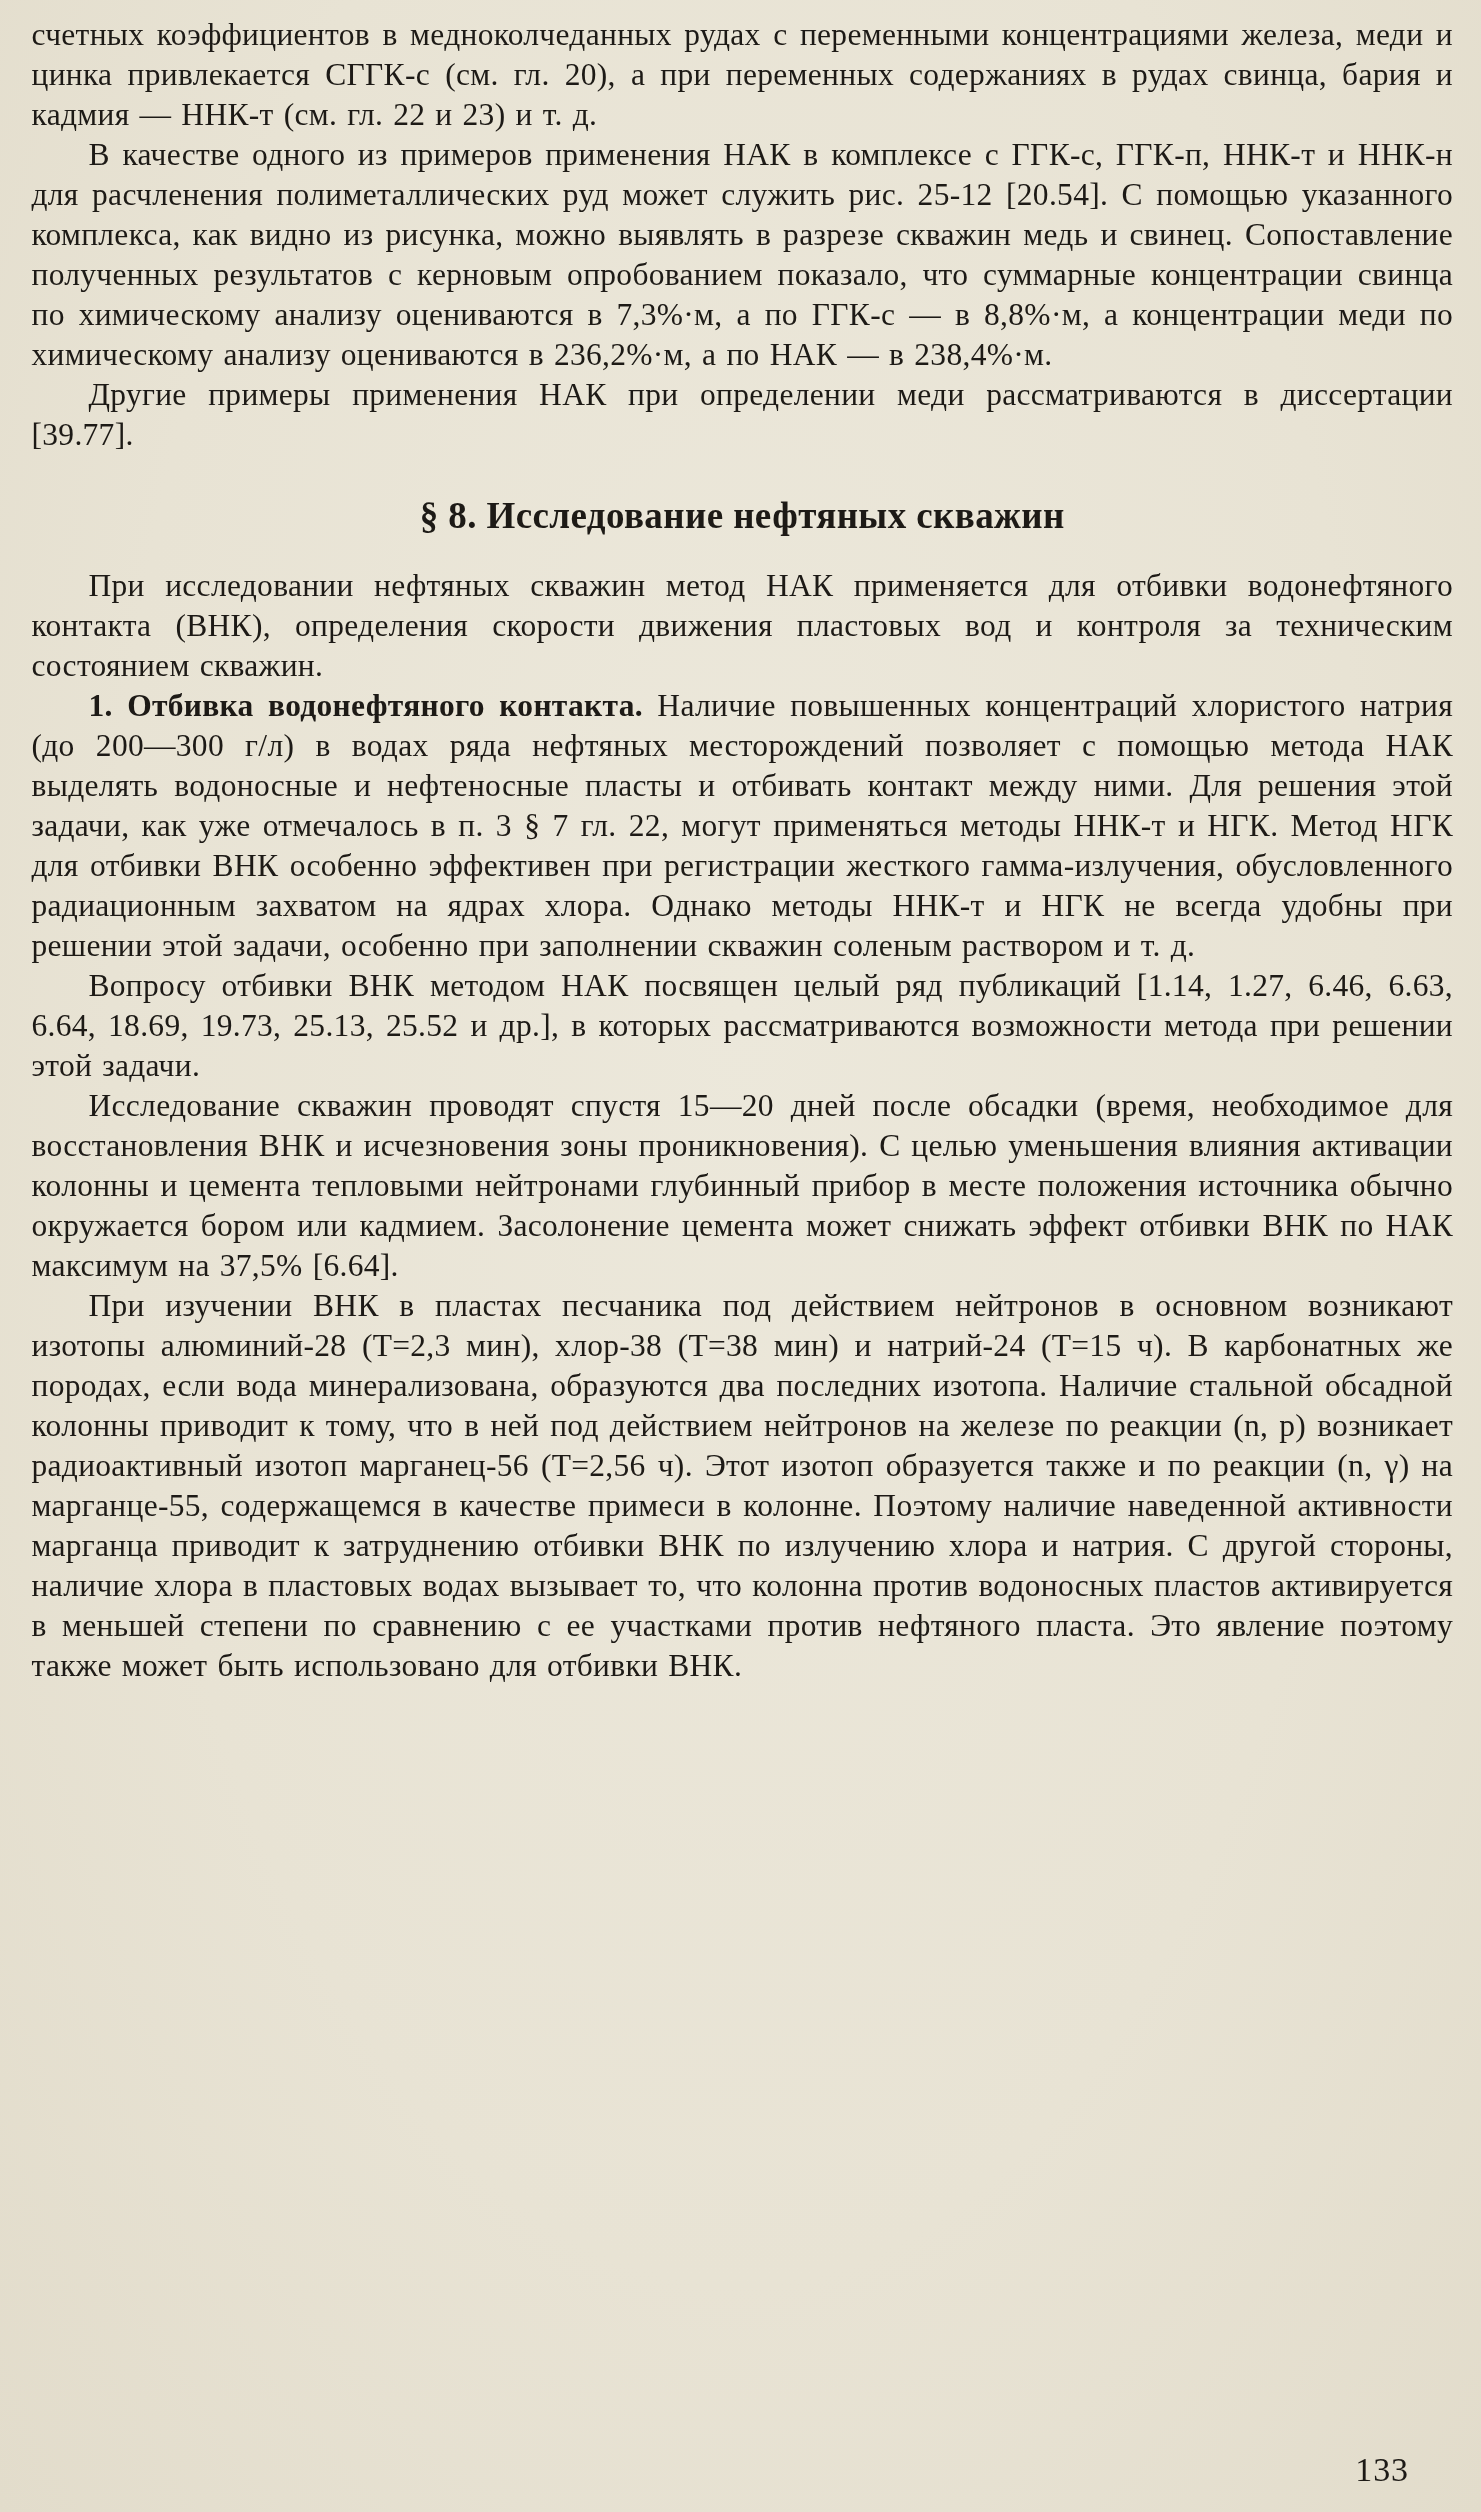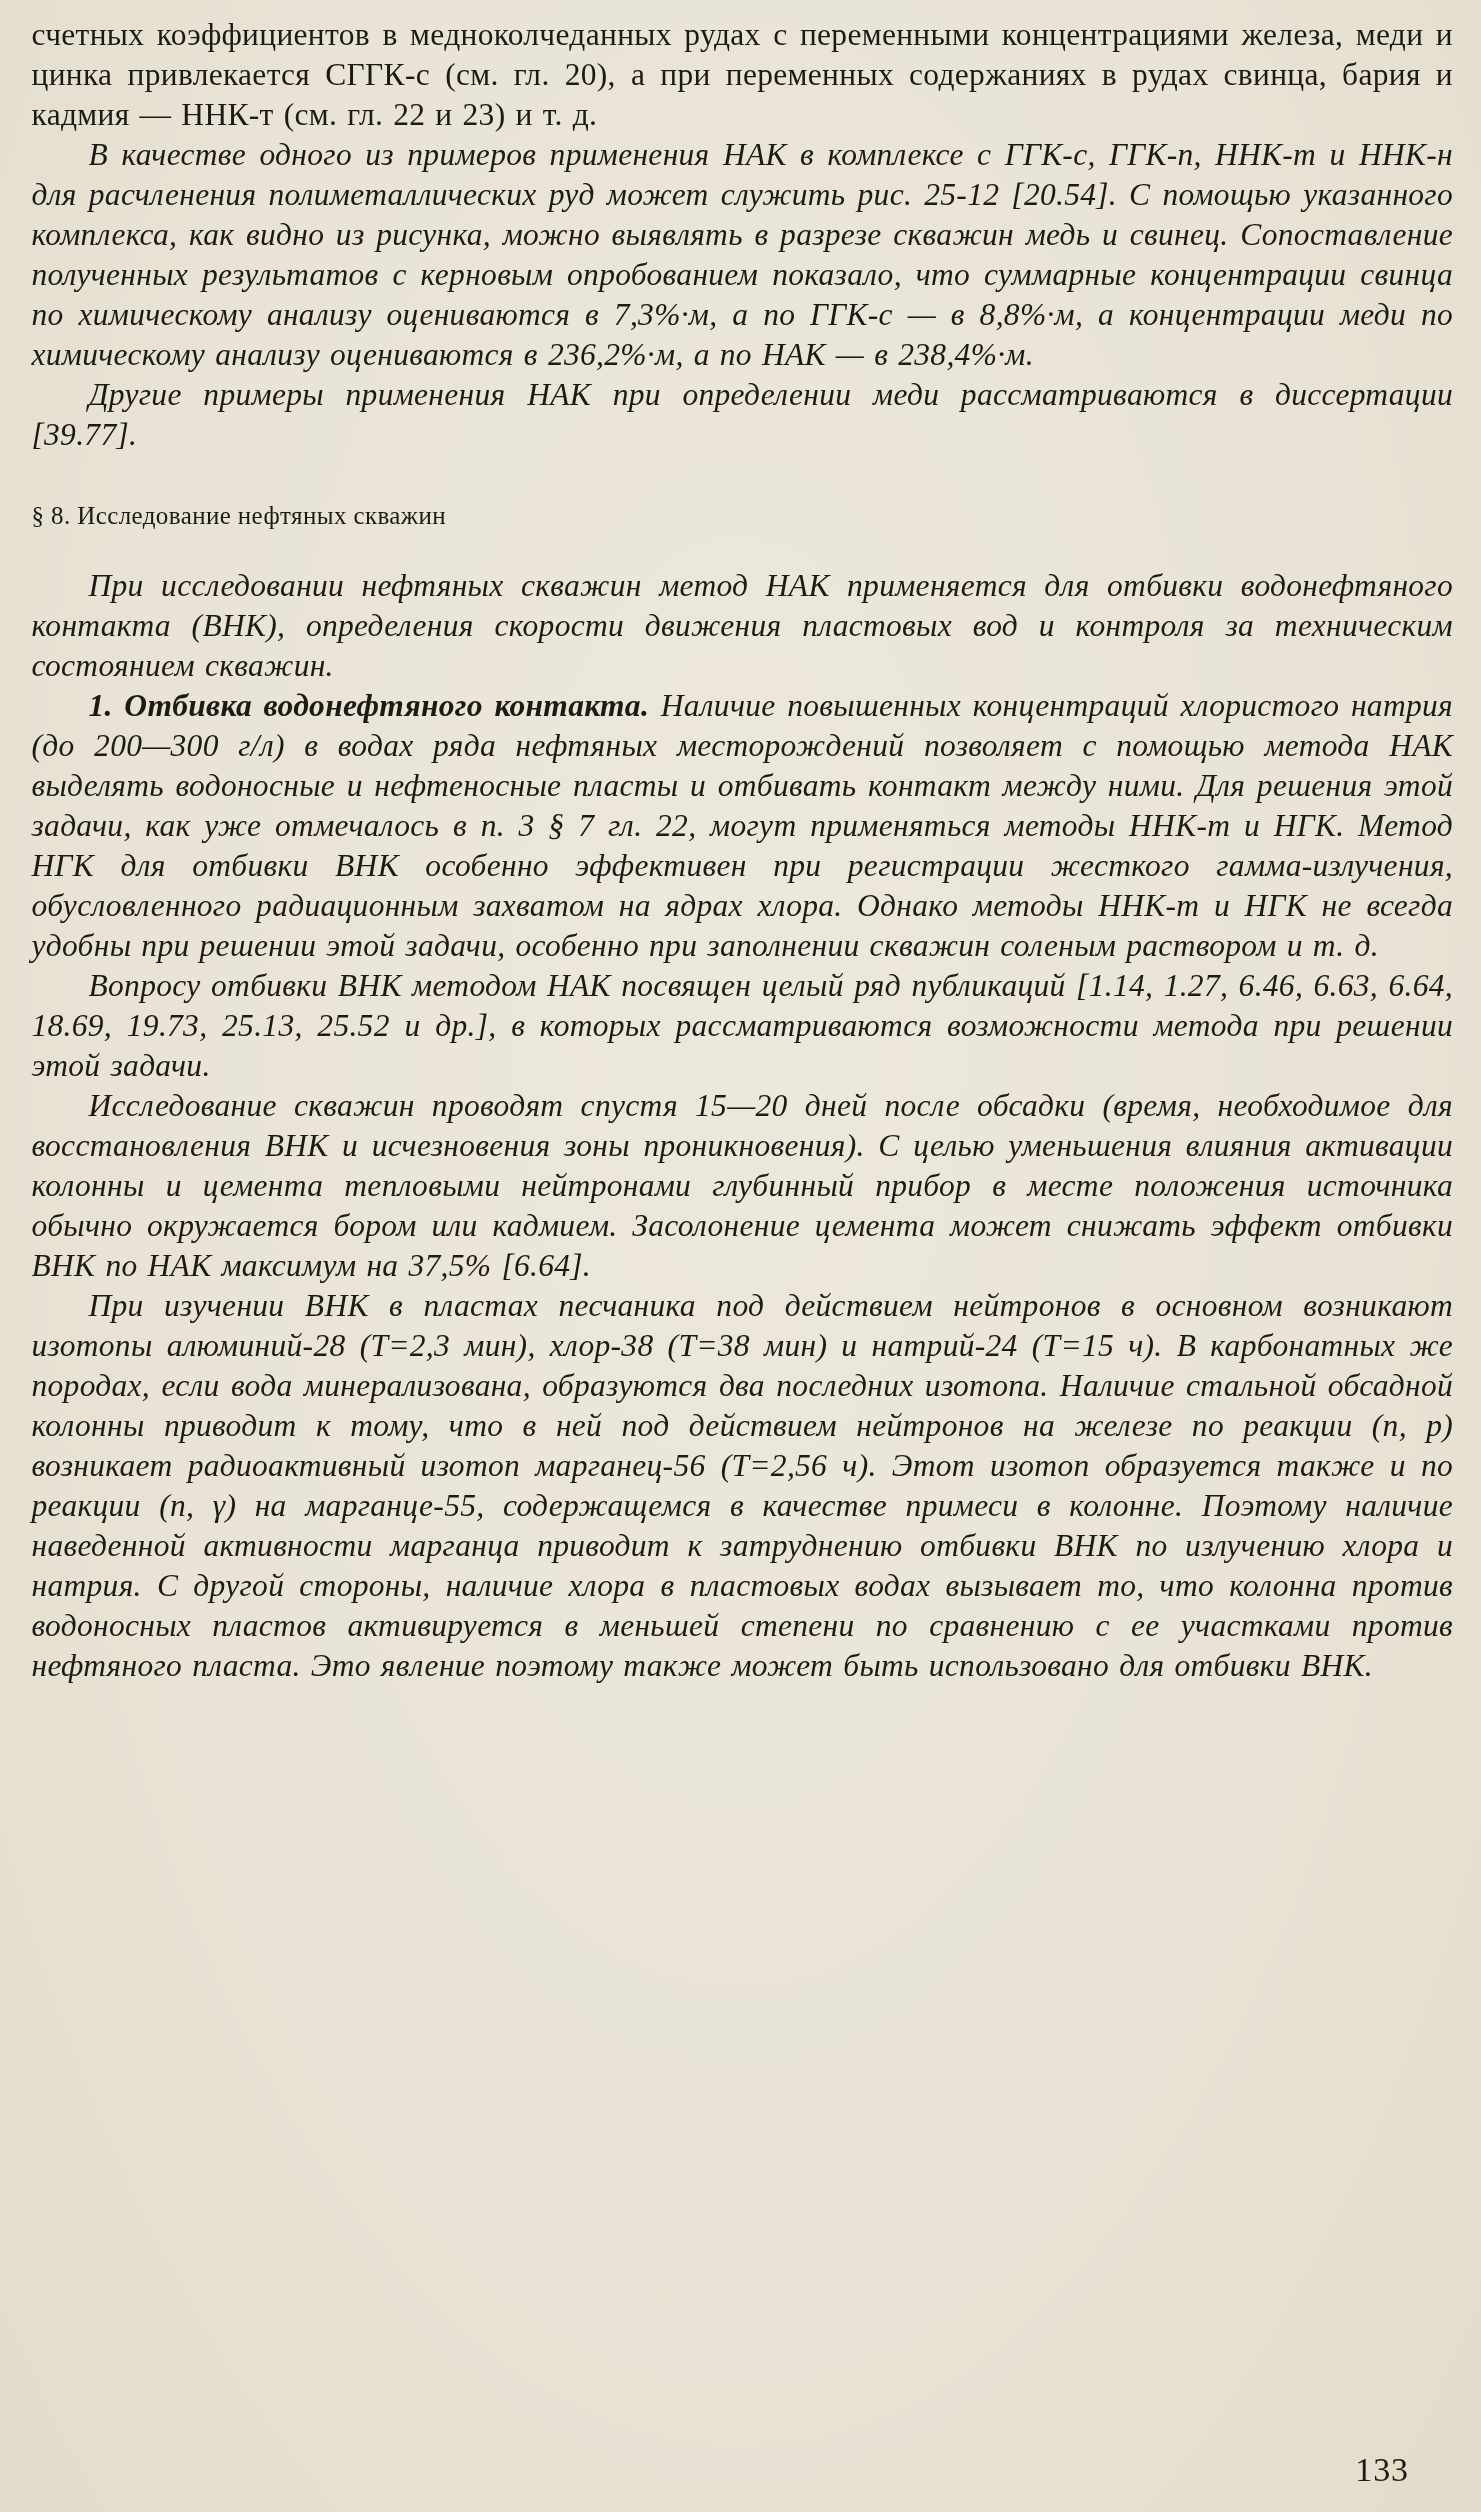--- a/index.html
+++ b/index.html
@@ -22,26 +22,26 @@
     overflow: hidden;
   }
   .book-page p {
     margin: 0;
     text-align: justify;
     letter-spacing: 0.3px;
     word-spacing: 1.9px;
   }
   .book-page p.indent {
     text-indent: 57px;
-    font-style: italic;
   }
   .section-heading {
     margin: 41px 0 30px 0;
-    font-size: 25px;
-    font-weight: normal;
+    text-align: center;
+    font-size: 37px;
+    font-weight: bold;
     letter-spacing: 0.4px;
   }
   .lead-bold {
     font-weight: bold;
   }
   .page-number {
     position: absolute;
     right: 72px;
     bottom: 22px;
     font-size: 34px;

